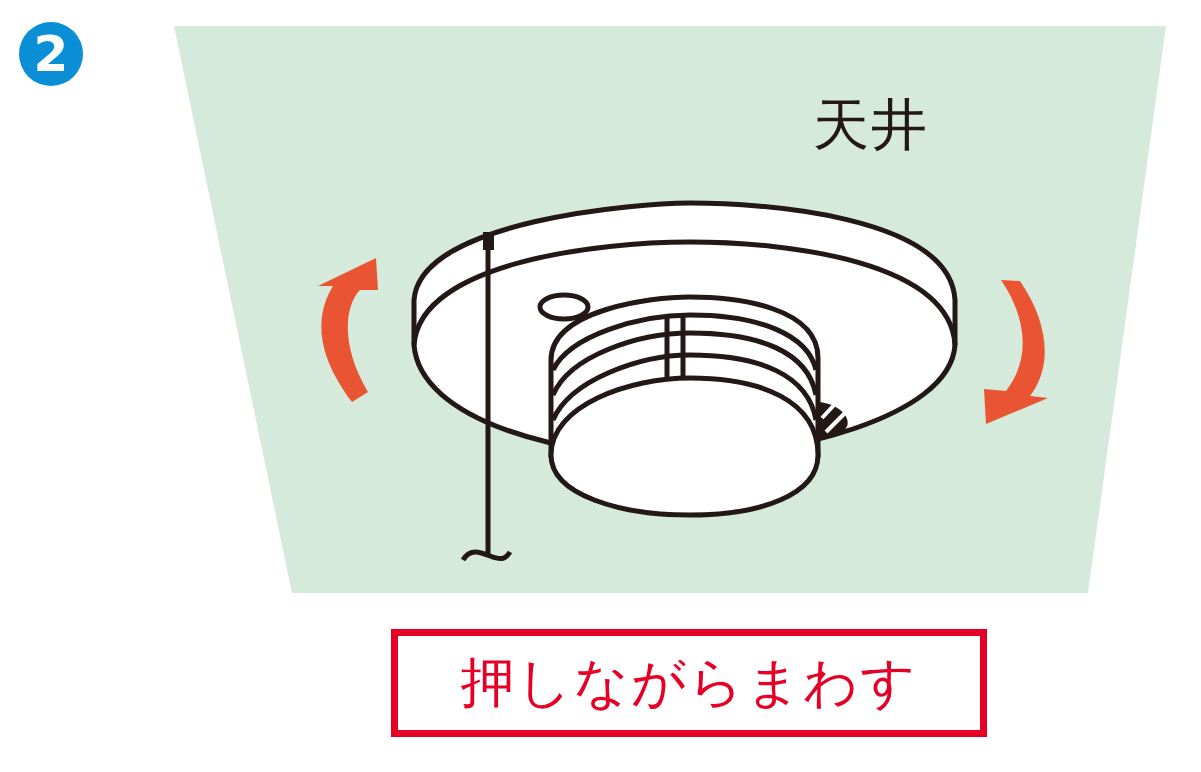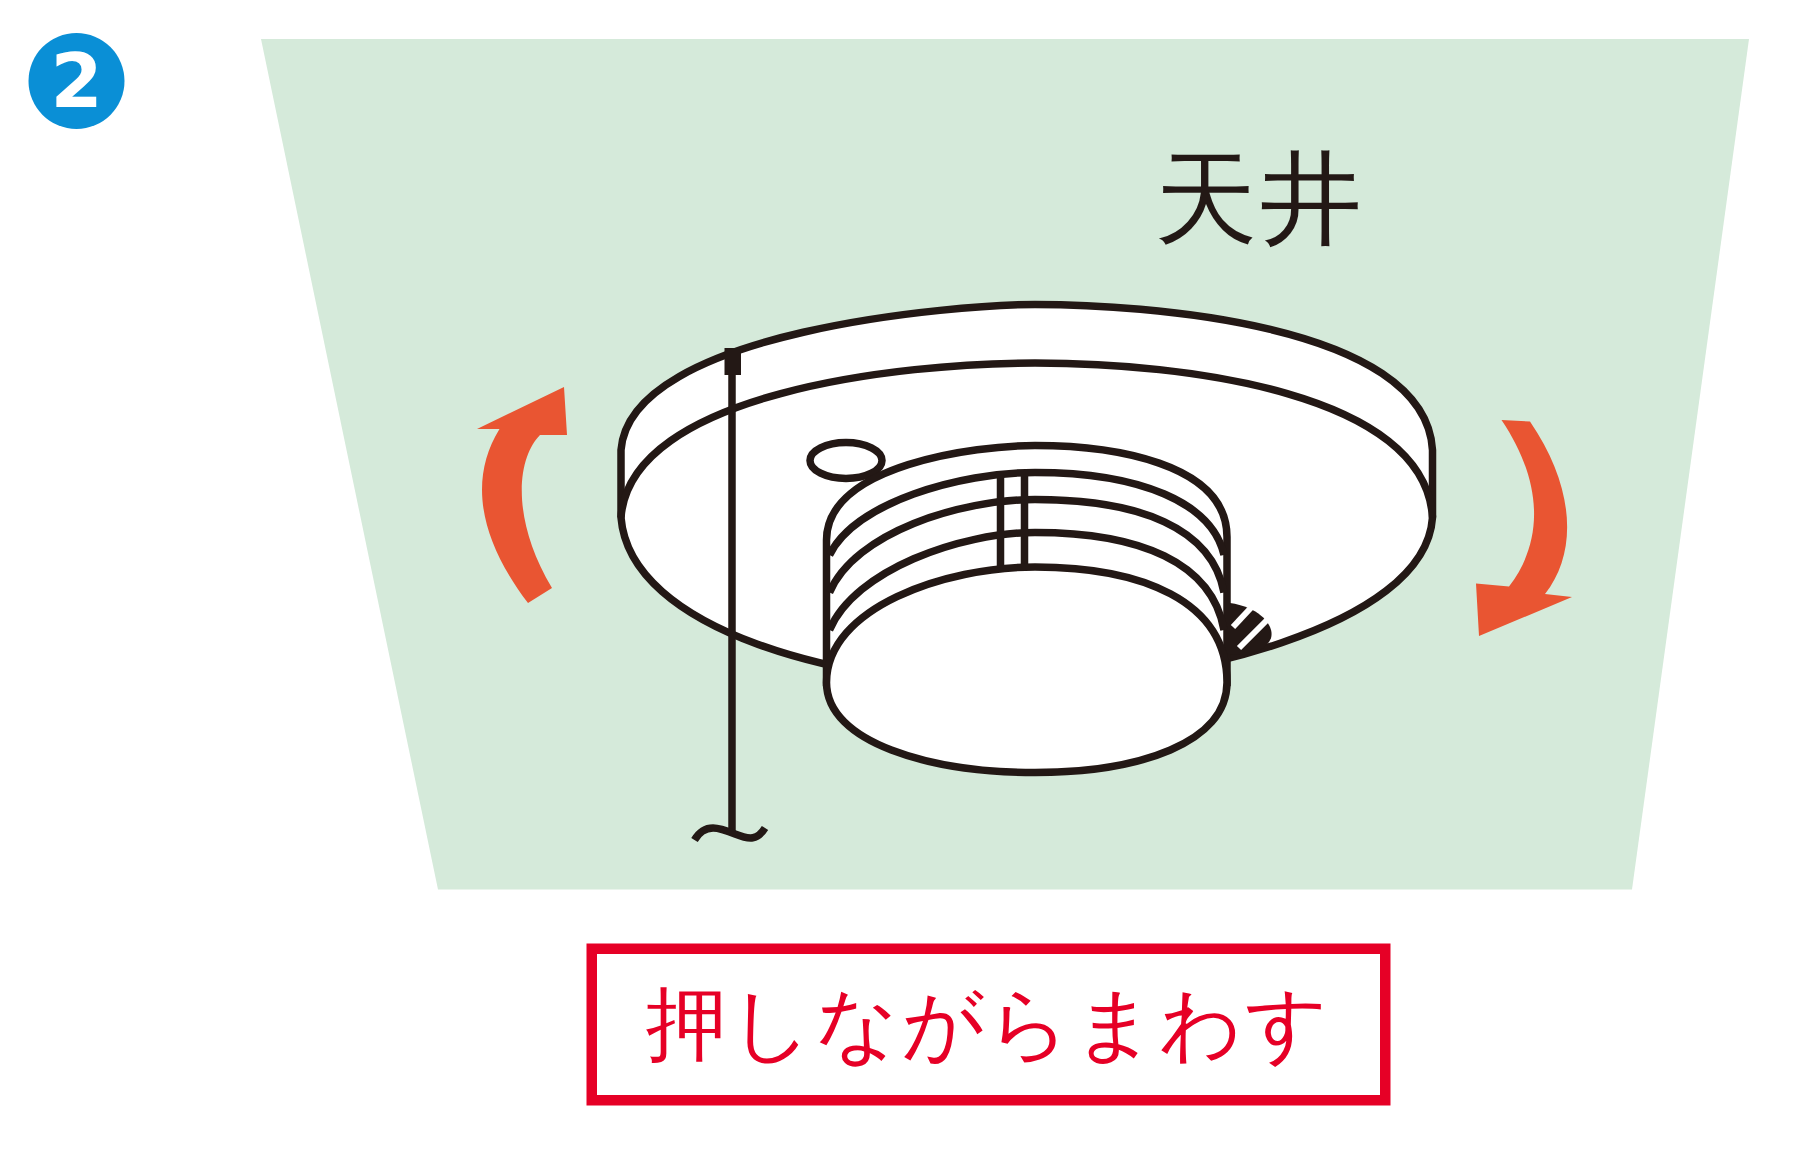--- a/index.html
+++ b/index.html
@@ -6,25 +6,25 @@
   body { width: 1201px; height: 772px; position: relative; overflow: hidden;
          font-family: "DejaVu Sans", sans-serif; }
   #scene { position: absolute; left: 0; top: 0; }
   .step-badge {
     position: absolute; left: 19px; top: 22px; width: 64px; height: 64px;
     border-radius: 50%; background: #0a8fd6; color: #fff;
     font-family: "DejaVu Sans", sans-serif; font-weight: bold; font-size: 50px;
     line-height: 64px; text-align: center;
   }
   .ceiling-label {
-    position: absolute; left: 770px; top: 88px; font-size: 68px; color: #231815;
+    position: absolute; left: 813px; top: 88px; font-size: 56px; color: #231815;
     font-family: Liberation Sans, sans-serif; letter-spacing: 2px;
   }
   .instruction-box {
-    position: absolute; left: 391px; top: 629px; width: 536px; height: 108px;
+    position: absolute; left: 391px; top: 629px; width: 596px; height: 108px;
     border: 7px solid #e60026; box-sizing: border-box;
     display: flex; align-items: center; justify-content: center;
   }
   .instruction-text {
     color: #e60026; font-size: 54px; font-family: "DejaVu Sans", sans-serif;
     letter-spacing: 2px;
   }
 </style>
 </head>
 <body>

